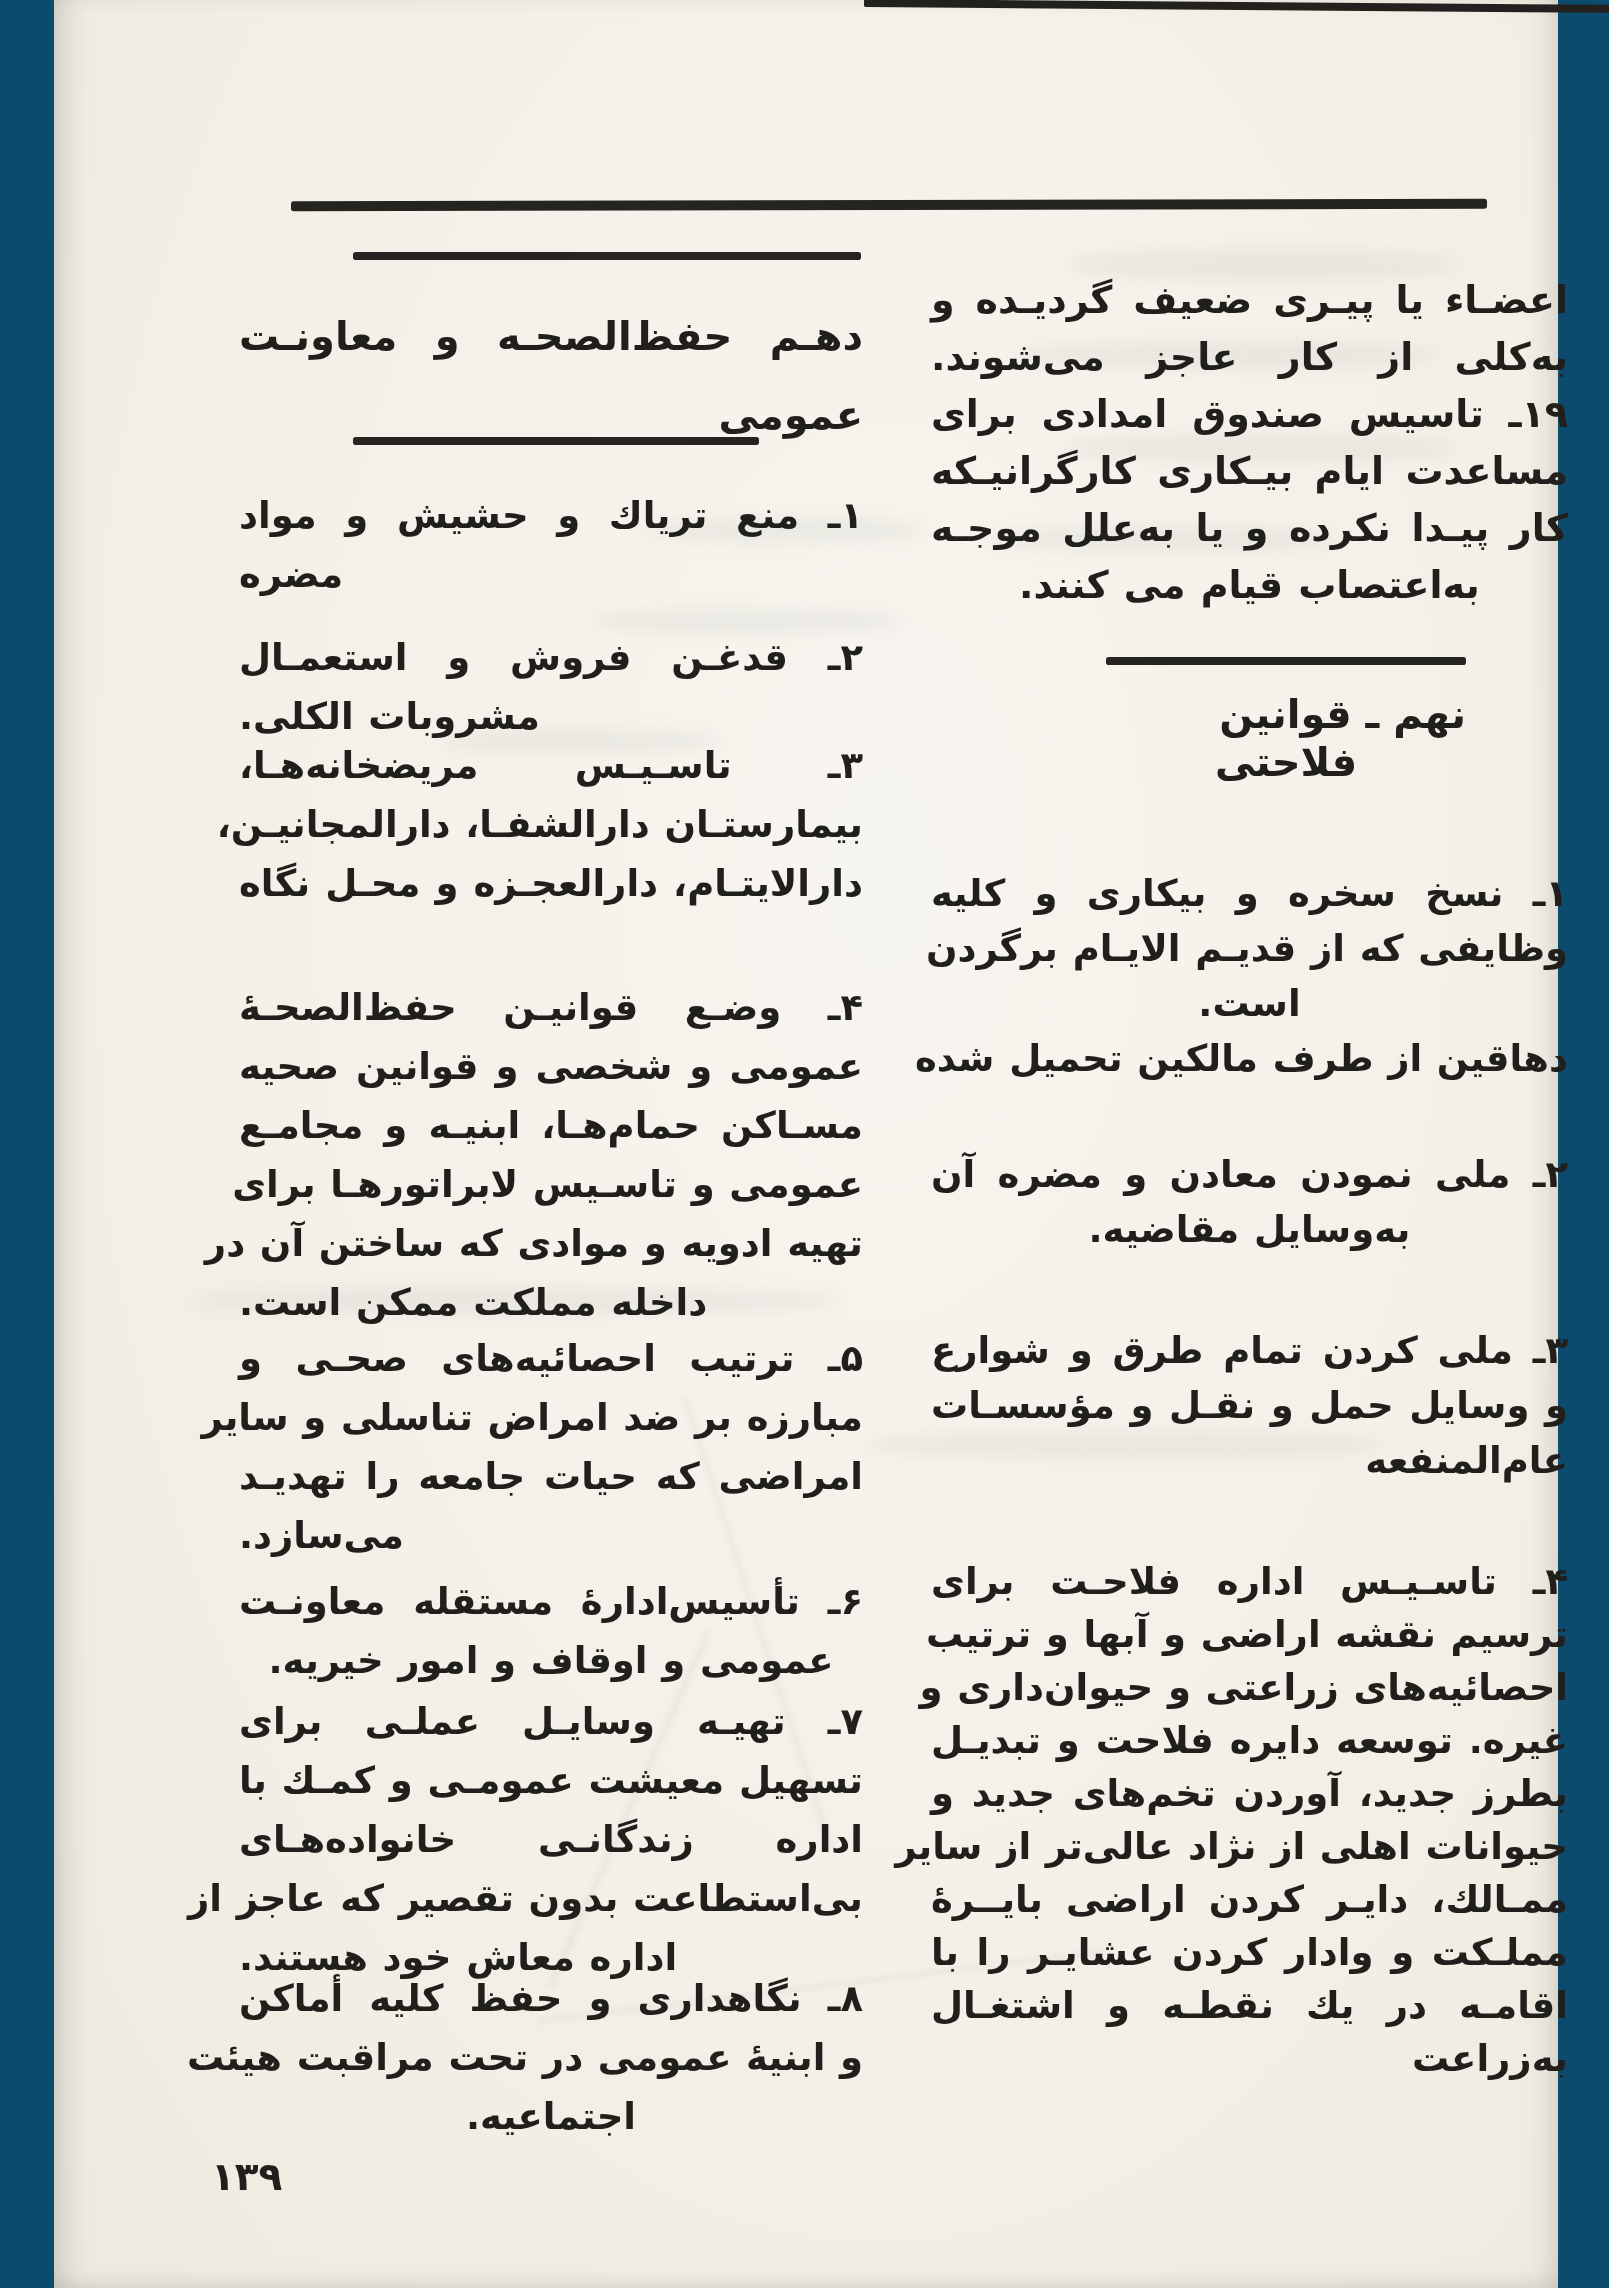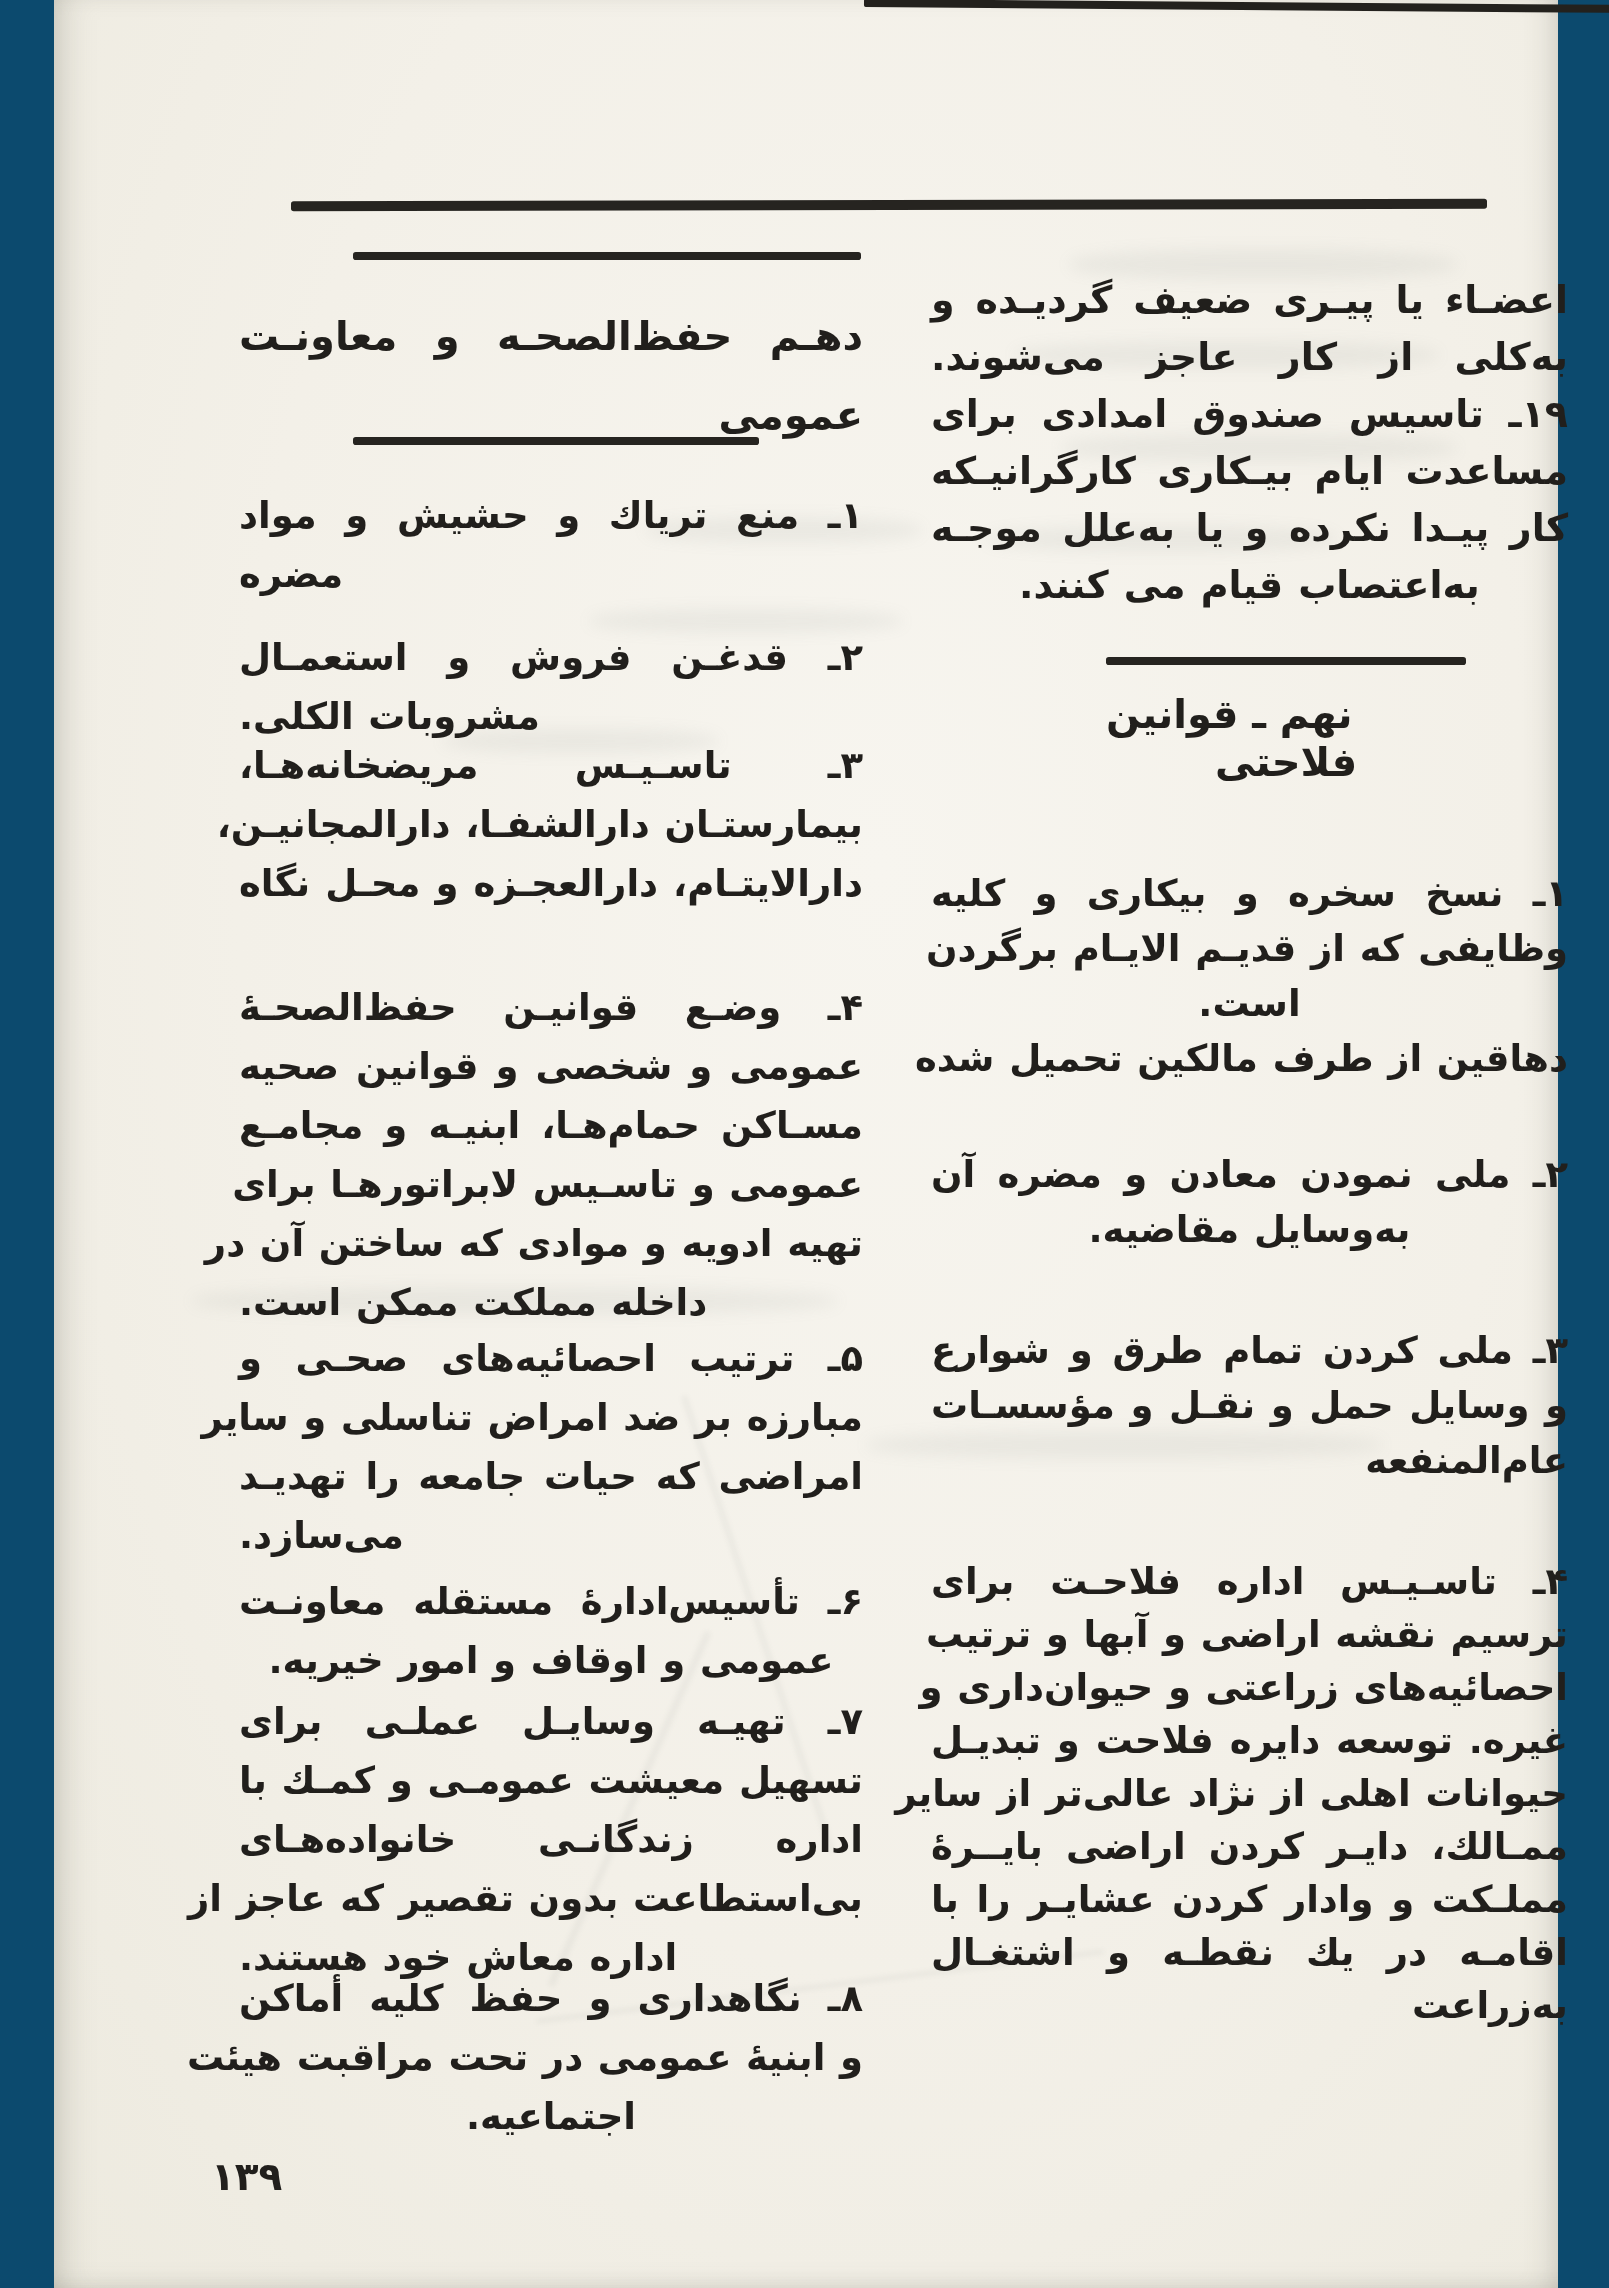--- a/index.html
+++ b/index.html
@@ -25,21 +25,21 @@
   .para{position:absolute;left:0;right:0;font-weight:700;}
   .line{text-align:justify;text-align-last:justify;word-spacing:1.8px;white-space:nowrap;}
   .line.end-right{text-align-last:right;}
   .line.end-left{text-align-last:left;}
   .line.end-center{text-align-last:center;}
   .lh64{font-size:37px;line-height:59px;}
   .lh62{font-size:38px;line-height:57px;}
   .lh60{font-size:37px;line-height:55px;}
   .lh57{font-size:37px;line-height:53px;}
   .heading-left{font-size:40px;line-height:79px;}
-  .heading-right{font-size:40px;line-height:48px;text-align:left;text-align-last:center;font-weight:700;}
+  .heading-right{font-size:40px;line-height:48px;text-align:right;text-align-last:center;font-weight:700;}
   .rule-a{top:252px;left:114px;width:508px;height:8.3px;}
   .rule-b{top:437px;left:114px;width:406px;height:8.3px;}
   .rule-r{top:657px;left:175px;width:360px;height:8.3px;}
   .pagenum{position:absolute;left:157px;top:2154px;font-size:39px;font-weight:700;direction:rtl;}
   .smudge{position:absolute;background:#8e948e;opacity:.11;filter:blur(7.4px);border-radius:45%;}
   .scribble{position:absolute;background:#7d837f;opacity:.08;filter:blur(2.8px);border-radius:2.8px;}
 </style>
 </head>
 <body>
 
@@ -145,20 +145,21 @@
       <div class="para lh60" style="top:1323px;">
           <div class="line">۳ـ ملی کردن تمام طرق و شوارع</div>
           <div class="line">و وسایل حمل و نقـل و مؤسسـات</div>
           <div class="line end-right">عام‌المنفعه</div>
         </div>
       <div class="para lh57" style="top:1555px;">
           <div class="line">۴ـ تاسـیـس اداره فلاحـت برای</div>
           <div class="line">ترسیم نقشه اراضی و آبها و ترتیب</div>
           <div class="line">احصائیه‌های زراعتی و حیوان‌داری و</div>
           <div class="line">غیره. توسعه دایره فلاحت و تبدیـل</div>
+          <div class="line">بطرز جدید، آوردن تخم‌های جدید و</div>
           <div class="line">حیوانات اهلی از نژاد عالی‌تر از سایر</div>
           <div class="line">ممـالك، دایـر کردن اراضی بایــرهٔ</div>
           <div class="line">مملـکت و وادار کردن عشایـر را با</div>
           <div class="line">اقامـه در یك نقطـه و اشتغـال</div>
           <div class="line end-right">به‌زراعت</div>
         </div>
     </div>
 
     <div class="pagenum">۱۳۹</div>
 

